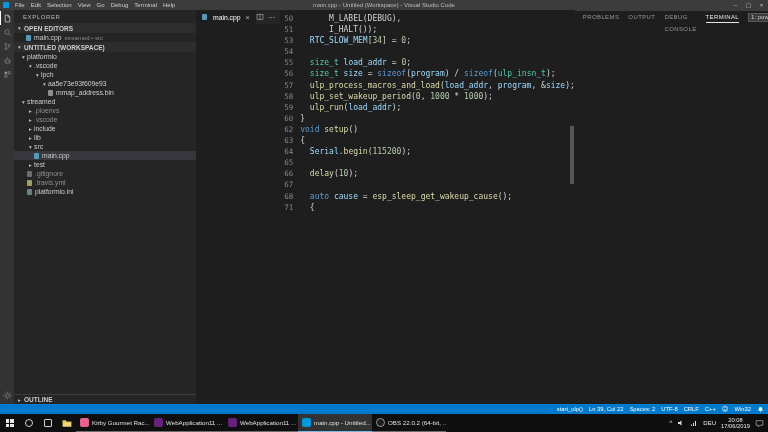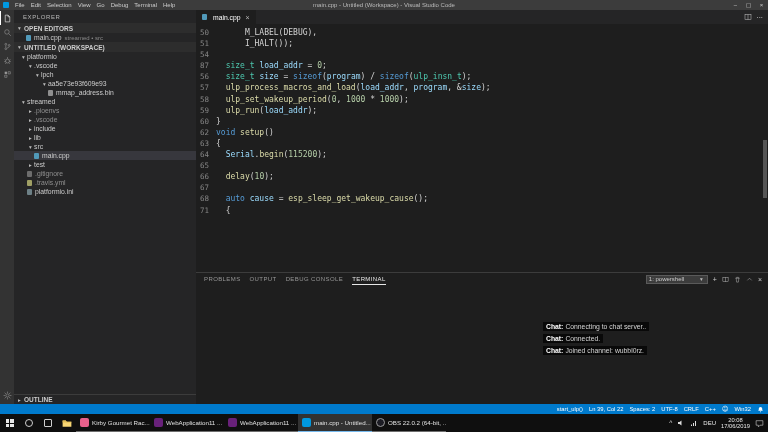--- a/index.html
+++ b/index.html
@@ -35,21 +35,21 @@
   .tree-row.dim .label{color:#8f8f8f;}
   .oe-detail{color:#8a8a8a;margin-left:3px;font-size:6px;}
   .file-ico{width:5px;height:6px;background:#7a7a7a;margin-right:3px;border-radius:1px;flex:none;}
   .file-ico.cpp{background:#519aba;}
   .file-ico.bin{background:#8f8f8f;}
   .file-ico.git{background:#6d6d6d;}
   .file-ico.yml{background:#a0a065;}
   .file-ico.ini{background:#6d8086;}
   .outline-header{position:absolute;bottom:0;left:0;right:0;border-top:1px solid #3c3c3c;background:#252526;}
 
-  .editor-area{flex:1;display:flex;flex-direction:column;background:#1e1e1e;min-width:0;justify-content:space-between;}
+  .editor-area{flex:1;display:flex;flex-direction:row;background:#1e1e1e;min-width:0;justify-content:space-between;}
   .tabbar{height:14px;background:#252526;display:flex;align-items:stretch;flex:none;}
   .tab{display:flex;align-items:center;gap:3px;background:#1e1e1e;padding:0 6px;font-size:6.8px;color:#ffffff;}
   .tab-close{color:#b8b8b8;margin-left:2px;font-size:7px;}
   .tab-actions{margin-left:auto;display:flex;align-items:center;gap:5px;color:#cccccc;font-size:6.5px;padding-right:5px;}
 
   .editor{height:248px;position:relative;overflow:hidden;flex:none;
     font-family:"DejaVu Sans Mono",monospace;font-size:8px;}
   .code-lines{padding-top:3px;}
   .code-line{display:flex;height:11.1px;line-height:11.1px;white-space:pre;}
   .ln{width:20px;text-align:right;color:#858585;flex:none;padding-right:7px;font-size:7.5px;}
@@ -272,22 +272,23 @@
               </svg>
           </span>
           <span>···</span>
         </div>
       </div>
 
       <div class="editor">
         <div class="code-lines" id="code">
             <div class="code-line"><span class="ln">50</span><span class="code-text"><span class="tok-pl">      M_LABEL(DEBUG),</span></span></div>
             <div class="code-line"><span class="ln">51</span><span class="code-text"><span class="tok-pl">      I_HALT());</span></span></div>
+            <div class="code-line"><span class="ln">53</span><span class="code-text"><span class="tok-pl">  </span><span class="tok-va">RTC_SLOW_MEM</span><span class="tok-pl">[</span><span class="tok-nu">34</span><span class="tok-pl">] = </span><span class="tok-nu">0</span><span class="tok-pl">;</span></span></div>
             <div class="code-line"><span class="ln">54</span><span class="code-text"></span></div>
-            <div class="code-line"><span class="ln">87</span><span class="code-text"><span class="tok-pl">  </span><span class="tok-ty">size_t</span><span class="tok-pl"> </span><span class="tok-va">load_addr</span><span class="tok-pl"> = </span><span class="tok-nu">0</span><span class="tok-pl">;</span></span></div>
+            <div class="code-line"><span class="ln">55</span><span class="code-text"><span class="tok-pl">  </span><span class="tok-ty">size_t</span><span class="tok-pl"> </span><span class="tok-va">load_addr</span><span class="tok-pl"> = </span><span class="tok-nu">0</span><span class="tok-pl">;</span></span></div>
             <div class="code-line"><span class="ln">56</span><span class="code-text"><span class="tok-pl">  </span><span class="tok-ty">size_t</span><span class="tok-pl"> </span><span class="tok-va">size</span><span class="tok-pl"> = </span><span class="tok-kw">sizeof</span><span class="tok-pl">(</span><span class="tok-va">program</span><span class="tok-pl">) / </span><span class="tok-kw">sizeof</span><span class="tok-pl">(</span><span class="tok-ty">ulp_insn_t</span><span class="tok-pl">);</span></span></div>
             <div class="code-line"><span class="ln">57</span><span class="code-text"><span class="tok-pl">  </span><span class="tok-fn">ulp_process_macros_and_load</span><span class="tok-pl">(</span><span class="tok-va">load_addr</span><span class="tok-pl">, </span><span class="tok-va">program</span><span class="tok-pl">, &amp;</span><span class="tok-va">size</span><span class="tok-pl">);</span></span></div>
             <div class="code-line"><span class="ln">58</span><span class="code-text"><span class="tok-pl">  </span><span class="tok-fn">ulp_set_wakeup_period</span><span class="tok-pl">(</span><span class="tok-nu">0</span><span class="tok-pl">, </span><span class="tok-nu">1000</span><span class="tok-pl"> * </span><span class="tok-nu">1000</span><span class="tok-pl">);</span></span></div>
             <div class="code-line"><span class="ln">59</span><span class="code-text"><span class="tok-pl">  </span><span class="tok-fn">ulp_run</span><span class="tok-pl">(</span><span class="tok-va">load_addr</span><span class="tok-pl">);</span></span></div>
             <div class="code-line"><span class="ln">60</span><span class="code-text"><span class="tok-pl">}</span></span></div>
             <div class="code-line"><span class="ln">62</span><span class="code-text"><span class="tok-kw">void</span><span class="tok-pl"> </span><span class="tok-fn">setup</span><span class="tok-pl">()</span></span></div>
             <div class="code-line"><span class="ln">63</span><span class="code-text"><span class="tok-pl">{</span></span></div>
             <div class="code-line"><span class="ln">64</span><span class="code-text"><span class="tok-pl">  </span><span class="tok-va">Serial</span><span class="tok-pl">.</span><span class="tok-fn">begin</span><span class="tok-pl">(</span><span class="tok-nu">115200</span><span class="tok-pl">);</span></span></div>
             <div class="code-line"><span class="ln">65</span><span class="code-text"></span></div>
             <div class="code-line"><span class="ln">66</span><span class="code-text"><span class="tok-pl">  </span><span class="tok-fn">delay</span><span class="tok-pl">(</span><span class="tok-nu">10</span><span class="tok-pl">);</span></span></div>

